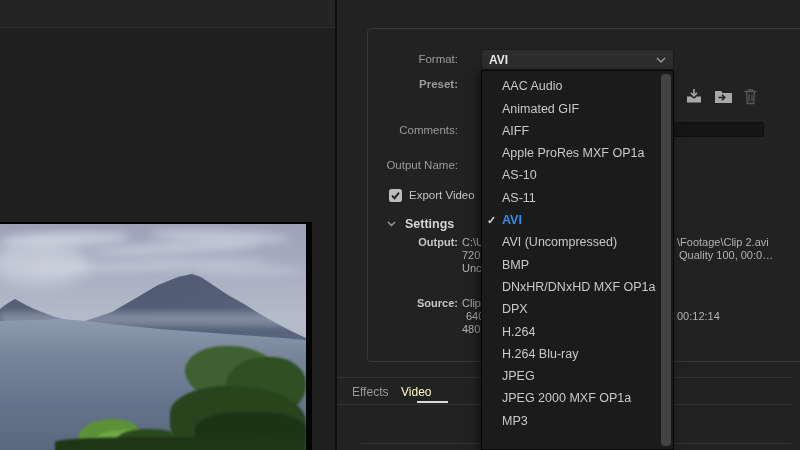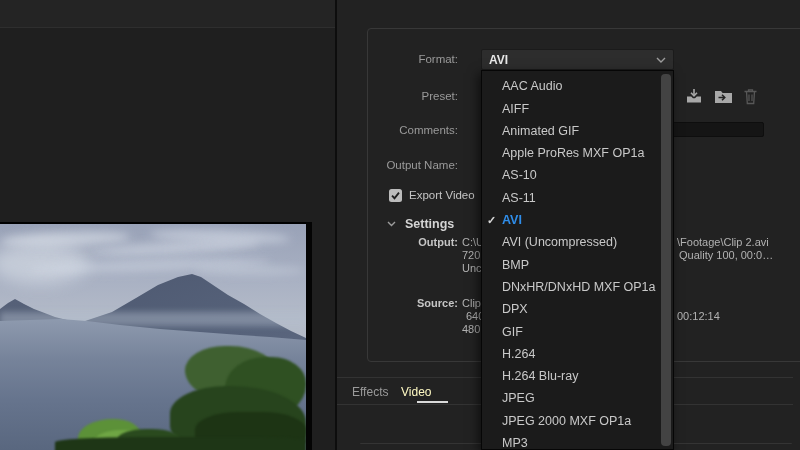--- a/index.html
+++ b/index.html
@@ -114,21 +114,21 @@
   </div>
   <div class="abs" id="preview-right-bar"></div>
   <div class="abs" id="splitter"></div>
 
   <div class="abs" id="right-panel">
 
     <div class="abs" id="es-group"></div>
 
 
     <div class="abs field-label" style="top:53px;">Format:</div>
-    <div class="abs field-label" style="top:90px;">Preset:</div>
+    <div class="abs field-label" style="top:78px;font-weight:bold;">Preset:</div>
     <div class="abs field-label" style="top:124px;">Comments:</div>
     <div class="abs field-label" style="top:159px;">Output Name:</div>
 
     <div class="abs preset-icon" style="left:348px;">
       <svg width="18" height="17" viewBox="0 0 18 17">
         <path d="M9 1v6.2" stroke="currentColor" stroke-width="1.6" fill="none"></path>
         <path d="M6 4.8L9 7.8l3-3" stroke="currentColor" stroke-width="1.6" fill="none"></path>
         <path d="M2 8.5v6h14v-6h-4.2L10 10.3H8L6.2 8.5z" fill="currentColor"></path>
       </svg>
     </div>
@@ -194,25 +194,25 @@
     </div>
 
     <div class="abs" id="format-dropdown">
       <div id="dd-items">
           <div class="dd-item">
             <span class="check"></span>
             <span>AAC Audio</span>
           </div>
           <div class="dd-item">
             <span class="check"></span>
+            <span>Animated GIF</span>
+          </div>
+          <div class="dd-item">
+            <span class="check"></span>
             <span>AIFF</span>
-          </div>
-          <div class="dd-item">
-            <span class="check"></span>
-            <span>Animated GIF</span>
           </div>
           <div class="dd-item">
             <span class="check"></span>
             <span>Apple ProRes MXF OP1a</span>
           </div>
           <div class="dd-item">
             <span class="check"></span>
             <span>AS-10</span>
           </div>
           <div class="dd-item">
@@ -234,24 +234,20 @@
           <div class="dd-item">
             <span class="check"></span>
             <span>DNxHR/DNxHD MXF OP1a</span>
           </div>
           <div class="dd-item">
             <span class="check"></span>
             <span>DPX</span>
           </div>
           <div class="dd-item">
             <span class="check"></span>
-            <span>GIF</span>
-          </div>
-          <div class="dd-item">
-            <span class="check"></span>
             <span>H.264</span>
           </div>
           <div class="dd-item">
             <span class="check"></span>
             <span>H.264 Blu-ray</span>
           </div>
           <div class="dd-item">
             <span class="check"></span>
             <span>JPEG</span>
           </div>

